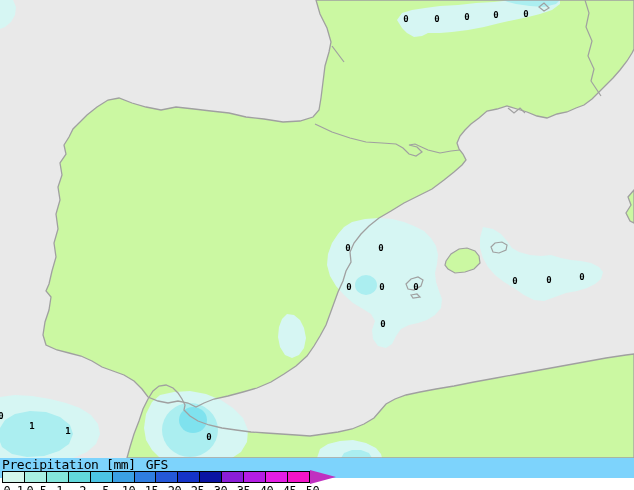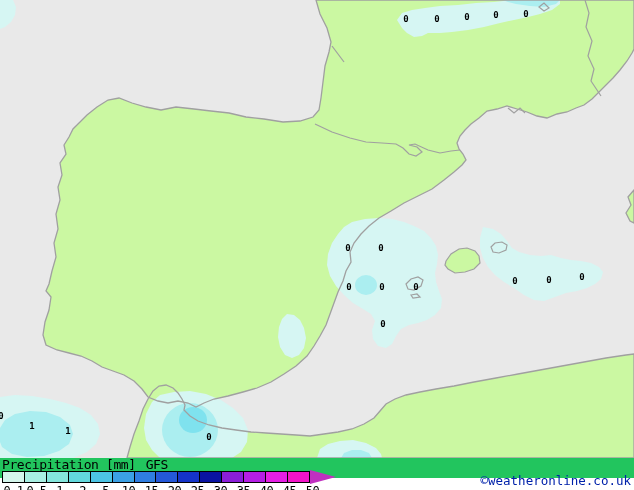--- a/index.html
+++ b/index.html
@@ -16,21 +16,21 @@
   .island-outline{fill:none;stroke:var(--coast,#a0a0a0);stroke-width:1.2;}
   .river{fill:none;stroke:var(--coast,#a0a0a0);stroke-width:1.2;}
   .p-light{fill:var(--p1,#d6f6f3);stroke:none;}
   .p-med{fill:var(--p2,#abeef0);stroke:none;}
   .p-bright{fill:var(--p3,#7fe2ee);stroke:none;}
   .map-label{
     position:absolute;transform:translate(-50%,-50%);
     font-size:9px;font-weight:bold;color:#000;line-height:9px;white-space:nowrap;
   }
   
-  #footer{position:absolute;left:0;top:458px;width:634px;height:20px;background:#22c55e;color:#000;}
+  #footer{position:absolute;left:0;top:458px;width:634px;height:20px;background:#7dd3fc;color:#000;}
   #legend-title{position:absolute;left:2px;top:-1px;font-size:13px;letter-spacing:-0.4px;white-space:nowrap;}
   #legend-title .model{margin-left:10px;}
   #legend-colorbar{
     position:absolute;left:2px;top:13px;width:308px;height:12px;
     display:flex;box-sizing:border-box;border:1px solid #000;background:#fff;
   }
   #legend-colorbar .seg{flex:1;border-right:1px solid #000;}
   #legend-colorbar .seg:last-child{border-right:none;}
   #legend-arrow{
     position:absolute;left:310px;top:12px;width:0;height:0;
@@ -171,16 +171,15 @@
         <div class="lbl">10</div>
         <div class="lbl">15</div>
         <div class="lbl">20</div>
         <div class="lbl">25</div>
         <div class="lbl">30</div>
         <div class="lbl">35</div>
         <div class="lbl">40</div>
         <div class="lbl">45</div>
         <div class="lbl">50</div>
       </div>
-    <div id="map-copyright">©weatheronline.co.uk</div>
   </div>
 
 </div>
 
 </body></html>

